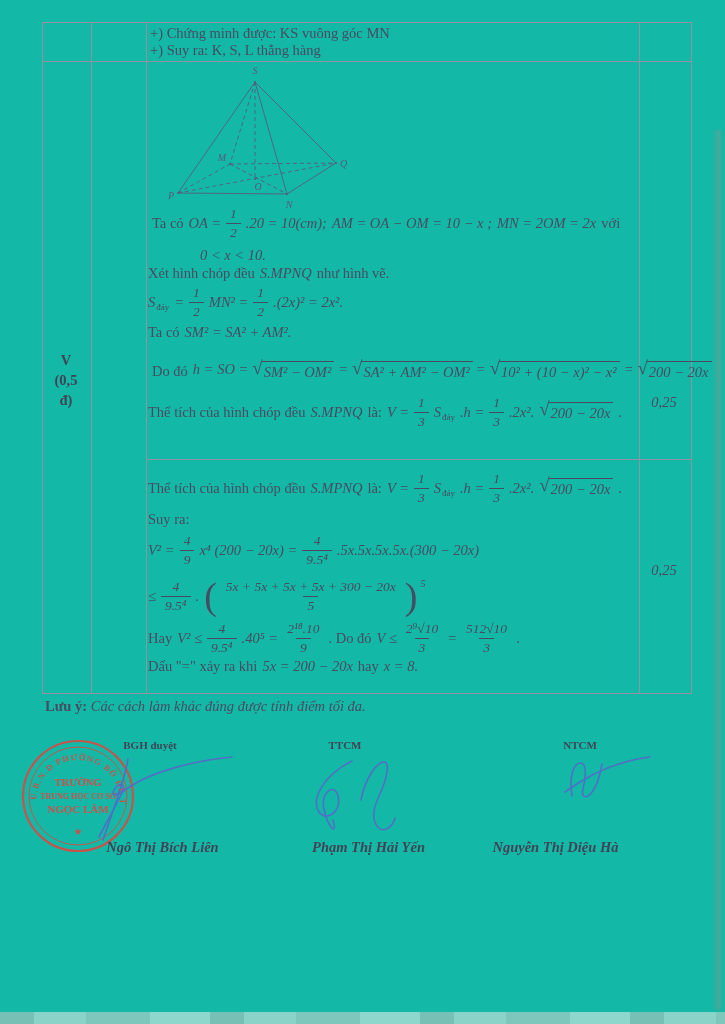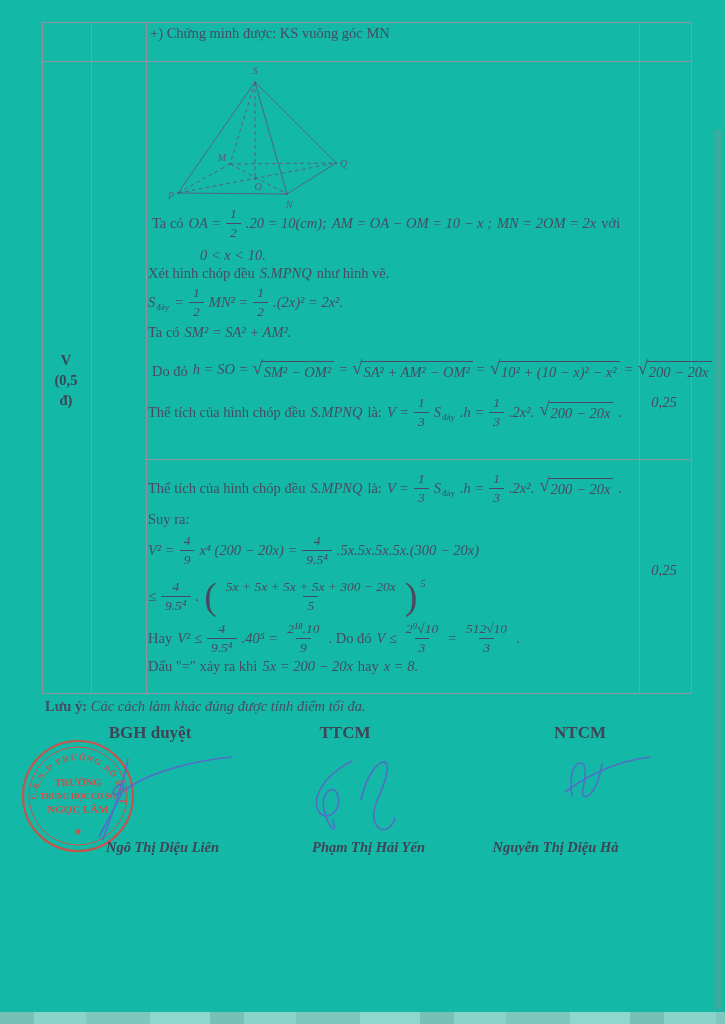--- a/index.html
+++ b/index.html
@@ -34,21 +34,21 @@
       transform:scaleY(1.02); color:#474c62;}
   .pexp{font-style:italic; font-size:10px; transform:translateY(-13px); margin-left:-2px;}
   .crit{position:absolute; left:42px; width:48px; top:350px; text-align:center;
         font-weight:bold; font-size:14.5px; line-height:20px; color:#3f4456;}
   .score{position:absolute; width:52px; text-align:center; font-style:italic;
          font-size:14.5px; color:#454a5e;}
   
   .note{position:absolute; left:45px; top:698px; font-size:14.5px;}
   .note b{font-weight:bold;}
   .note i{font-style:italic;}
-  .sgtitle{position:absolute; top:723px; font-weight:bold; font-size:17px;
+  .sgtitle{position:absolute; top:739px; font-weight:bold; font-size:11px;
            color:#3f4456; text-align:center;}
   .sgname{position:absolute; top:839px; font-weight:bold; font-style:italic;
           font-size:14.5px; color:#3f4456; text-align:center;}
   
   .edge-r{position:absolute; left:712px; top:130px; width:9px; height:880px;
           background:linear-gradient(to right, rgba(160,156,148,0), rgba(150,146,138,.5));
           filter:blur(1px);}
   .edge-b{position:absolute; left:0; top:1012px; width:725px; height:12px; opacity:.55;
           background:repeating-linear-gradient(90deg,#c9c7c3 0 34px,#eceae6 34px 86px,#d6d4d0 86px 150px,#f3f1ed 150px 210px);
           filter:blur(.5px);}
@@ -61,20 +61,21 @@
 
   <div class="grid">
     <div class="vline" style="left:48px"></div>
     <div class="vline" style="left:103px"></div>
     <div class="vline" style="left:596px"></div>
     <div class="hline" style="top:38px; left:0; right:0"></div>
     <div class="hline" style="top:436px; left:103px; right:0"></div>
   </div>
 
   <div class="line" style="left:150px; top:24px">+) Chứng minh được: KS vuông góc MN</div>
+  <div class="line" style="left:150px; top:41px">+) Suy ra: K, S, L thẳng hàng</div>
 
   <div class="crit">
     <div>V</div>
     <div>(0,5</div>
     <div>đ)</div>
   </div>
 
   <div class="score" style="left:638px; top:394px">0,25</div>
   <div class="score" style="left:638px; top:562px">0,25</div>
 
@@ -341,20 +342,20 @@
         <path d="M 352 761 C 322 776 311 800 319 812 C 326 822 342 812 338 796 C 335 783 320 791 324 809 C 328 828 338 837 333 820"></path>
         <path d="M 361 800 C 365 780 375 764 383 762 C 391 760 387 779 379 796 C 373 809 371 821 379 828 C 385 833 393 826 395 818"></path>
       </g>
       <g>
         <path d="M 572 796 C 569 777 573 764 580 763 C 587 762 586 777 583 789 C 581 797 586 800 592 792 C 597 786 600 775 602 764"></path>
         <path d="M 565 792 C 595 770 624 760 650 757"></path>
       </g>
     </g>
   </svg>
 
-  <div class="sgname" style="left:85px;  width:155px">Ngô Thị Diệu Liên</div>
+  <div class="sgname" style="left:85px;  width:155px">Ngô Thị Bích Liên</div>
   <div class="sgname" style="left:291px; width:155px">Phạm Thị Hải Yến</div>
   <div class="sgname" style="left:468px; width:175px">Nguyễn Thị Diệu Hà</div>
 
   <div class="edge-r"></div>
   <div class="edge-b"></div>
 
 </div>
 
 </body></html>

